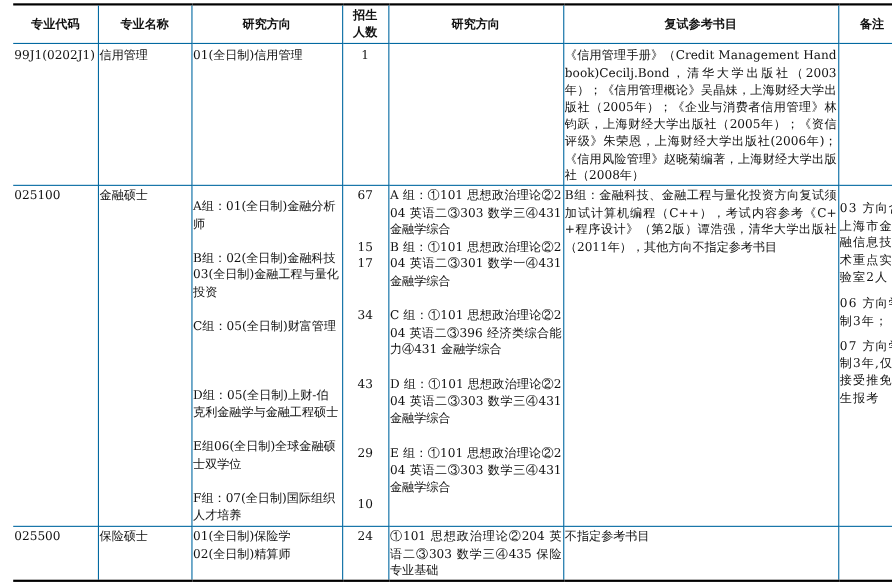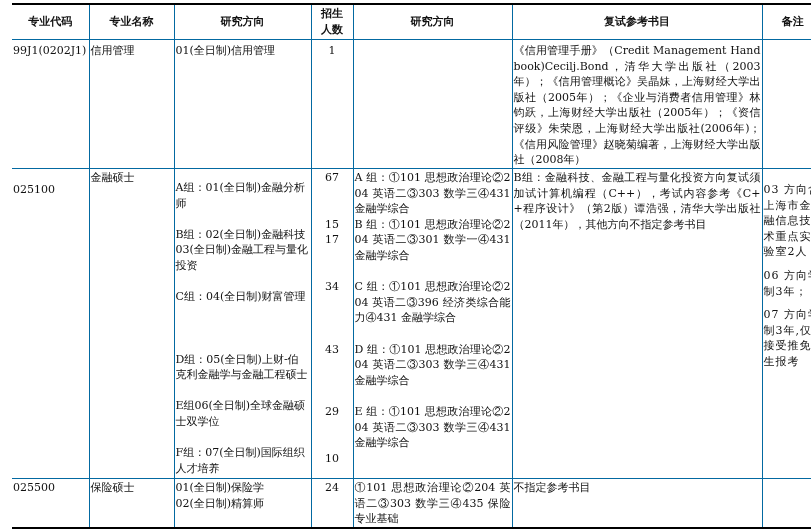--- a/index.html
+++ b/index.html
@@ -49,29 +49,29 @@
     <td style="padding-top:3px;">99J1(0202J1)</td>
     <td style="padding-top:3px;">信用管理</td>
     <td style="padding-top:3px;">01(全日制)信用管理</td>
     <td class="center" style="padding-top:3px;">1</td>
     <td></td>
     <td class="just" style="padding-top:3px;">《信用管理手册》（Credit Management Handbook)Cecilj.Bond，清华大学出版社（2003年）；《信用管理概论》吴晶妹，上海财经大学出版社（2005年）；《企业与消费者信用管理》林钧跃，上海财经大学出版社（2005年）；《资信评级》朱荣恩，上海财经大学出版社(2006年)；《信用风险管理》赵晓菊编著，上海财经大学出版社（2008年）</td>
     <td></td>
   </tr>
 
   <tr style="height:310px;">
-    <td style="padding-top:13px;">025100</td>
+    <td style="padding-top:1px;">025100</td>
     <td style="padding-top:1px;">金融硕士</td>
     <td style="padding-top:11px;">
       <span class="blk">A组：01(全日制)金融分析师</span>
       <span class="gap"></span>
       <span class="blk">B组：02(全日制)金融科技</span>
       <span class="blk">03(全日制)金融工程与量化投资</span>
       <span class="gap"></span>
-      <span class="blk">C组：04(全日制)财富管理</span>
+      <span class="blk">C组：05(全日制)财富管理</span>
       <span class="gap"></span>
           <span class="gap"></span>
           <span class="gap"></span>
       <span class="blk">D组：05(全日制)上财-伯克利金融学与金融工程硕士</span>
       <span class="gap"></span>
       <span class="blk">E组06(全日制)全球金融硕士双学位</span>
       <span class="gap"></span>
       <span class="blk">F组：07(全日制)国际组织人才培养</span>
     </td>
     <td style="padding-top:1px;margin-left:36px;">

